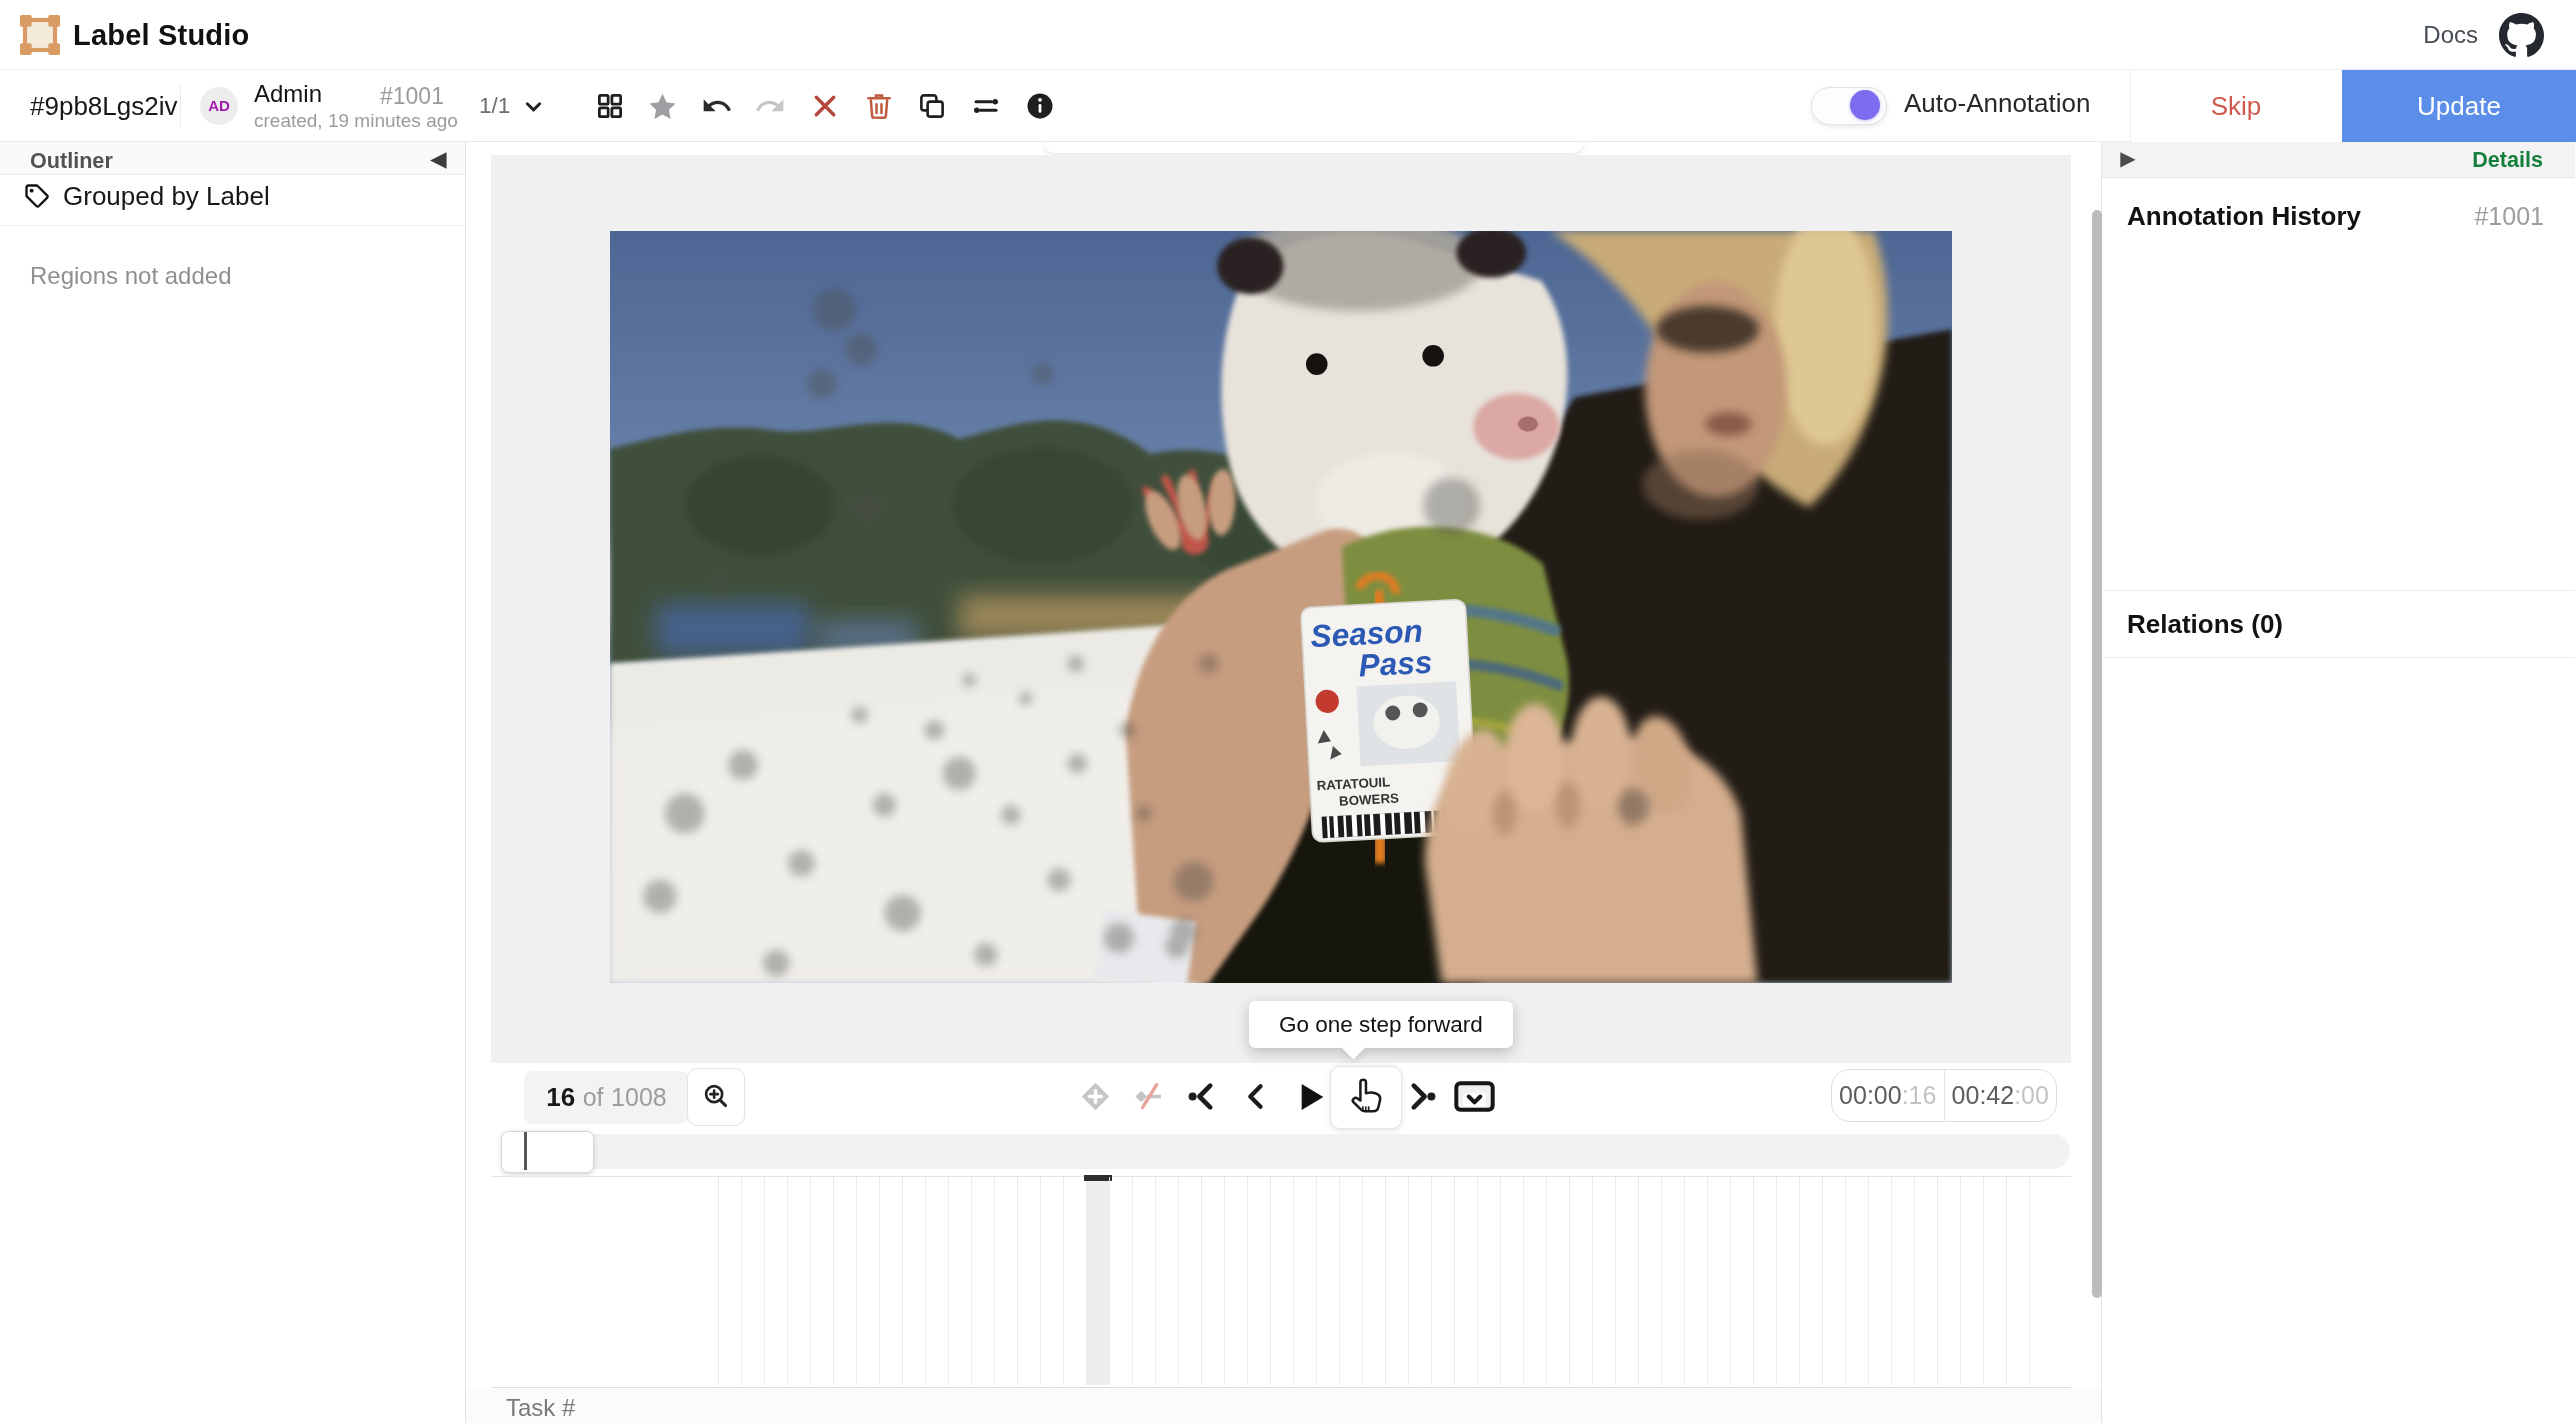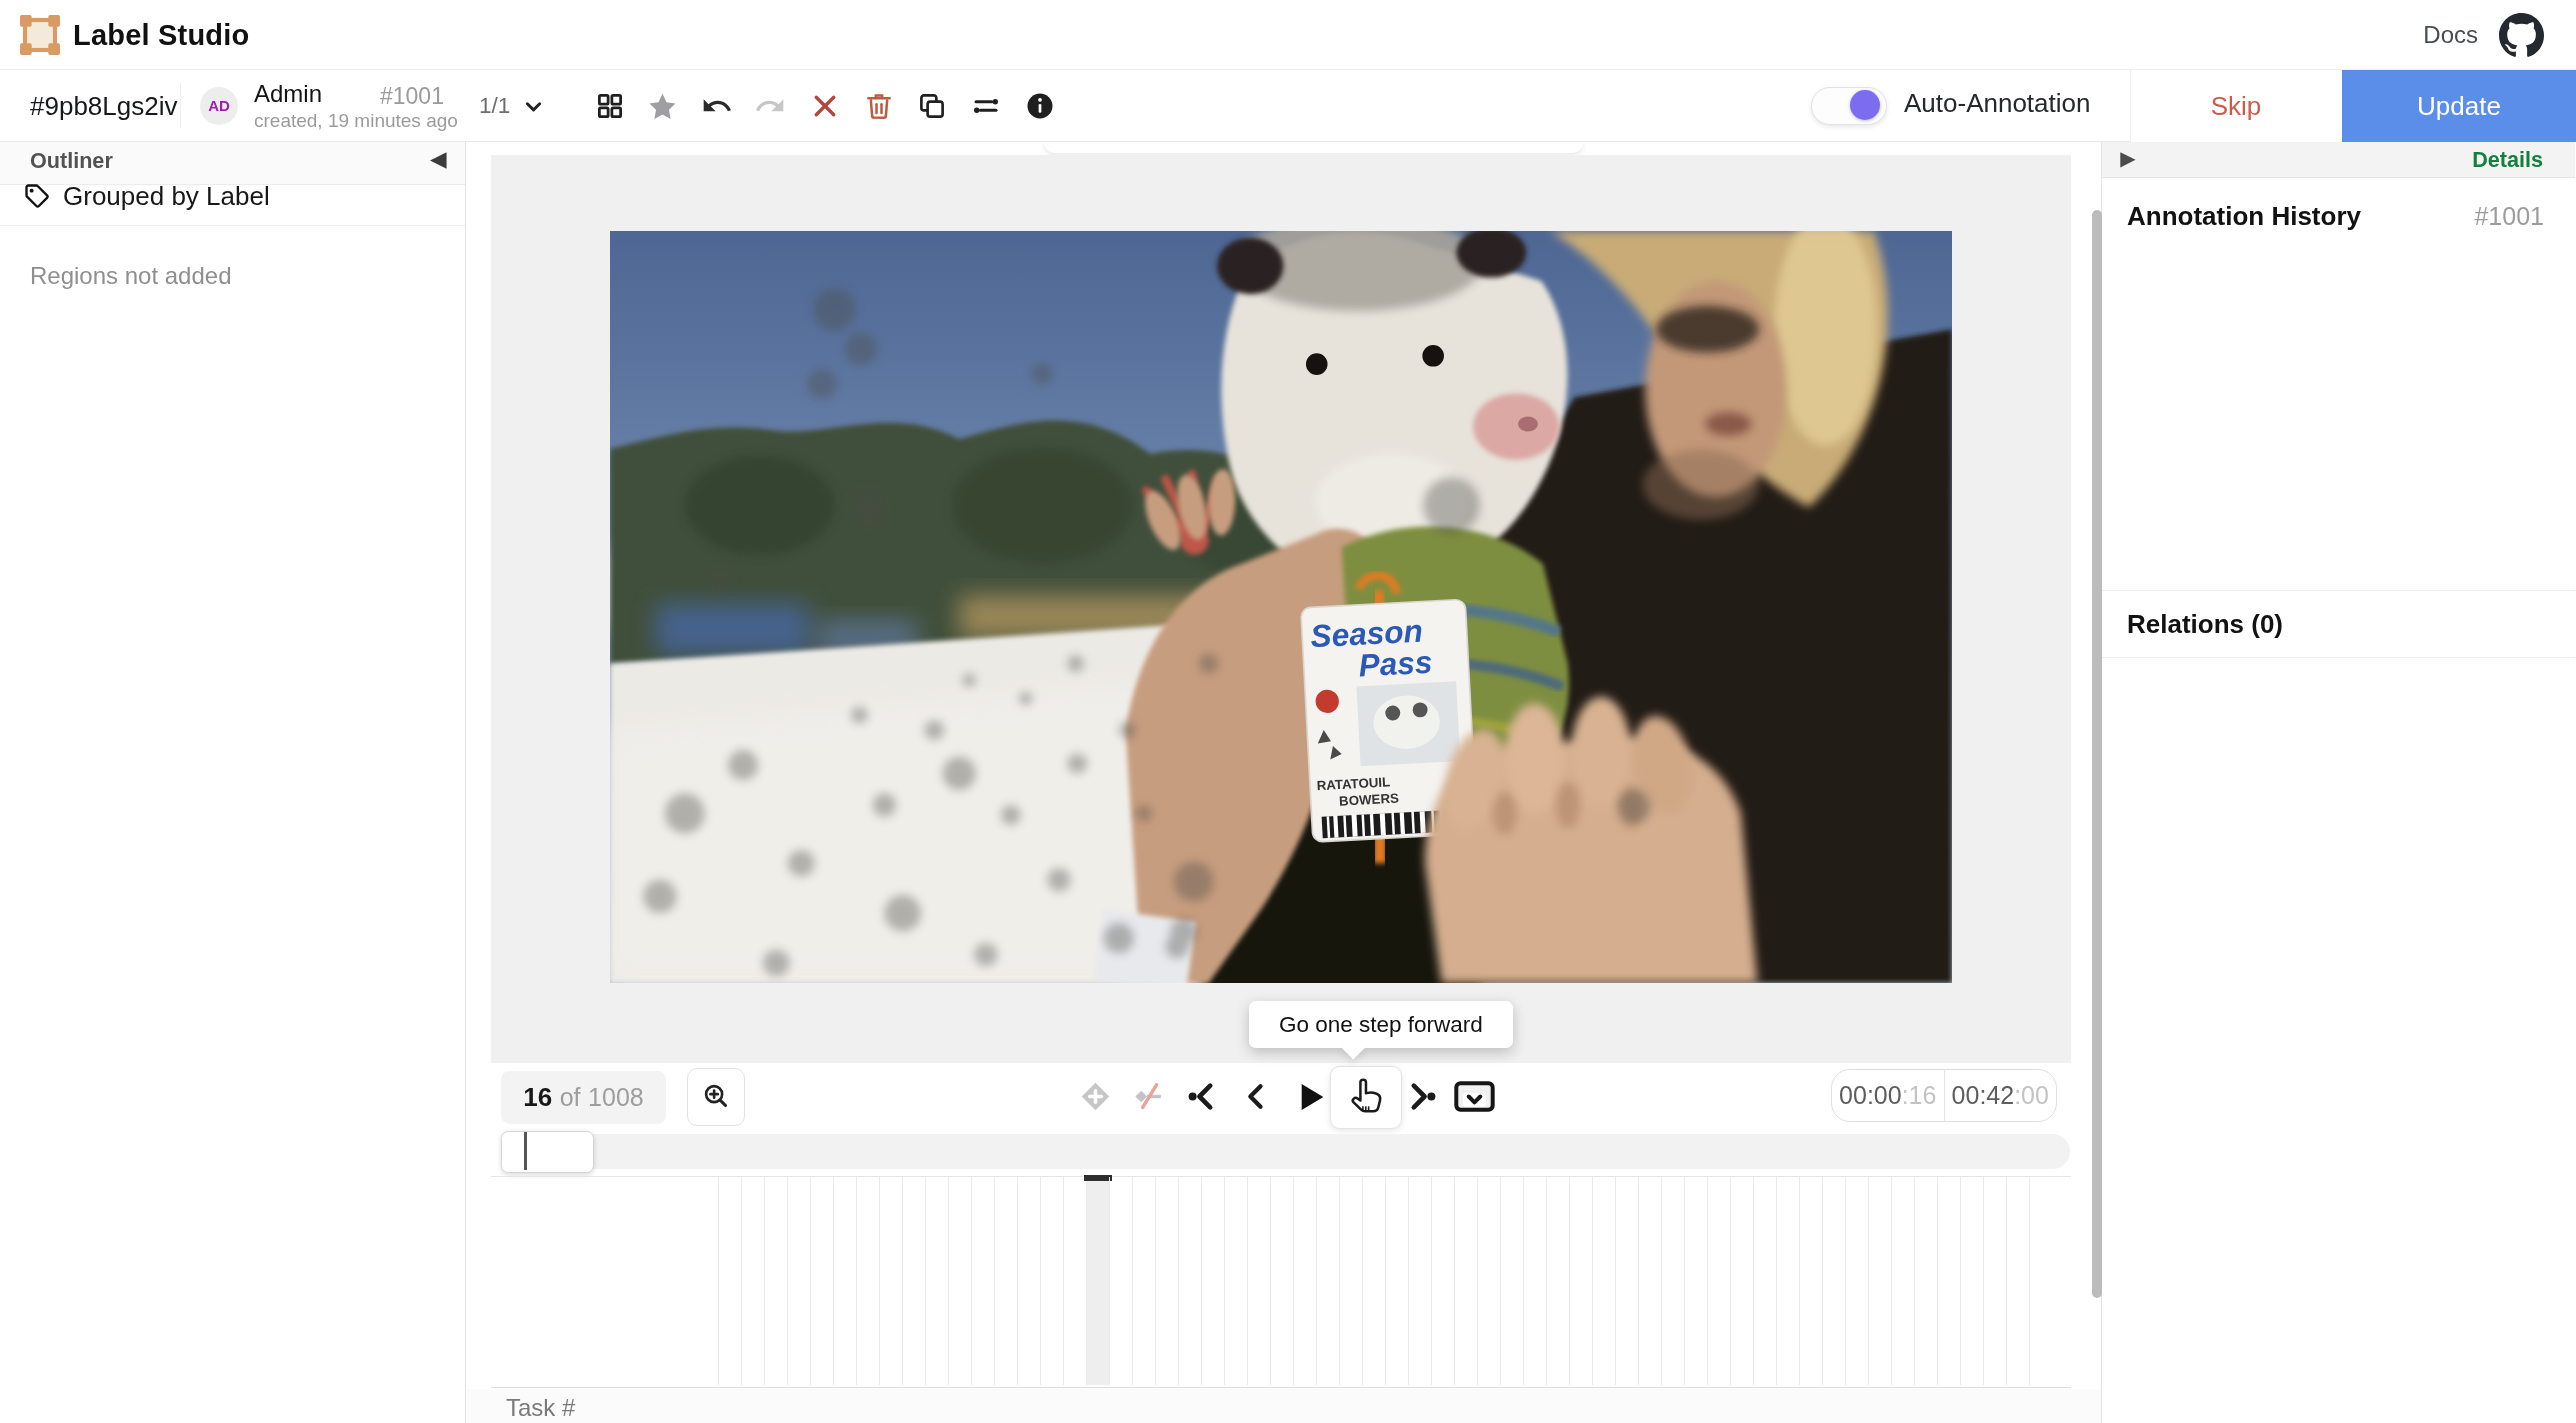--- a/index.html
+++ b/index.html
@@ -39,21 +39,21 @@
     background:#7c6cf0; box-shadow:0 0.8px 3.3px rgba(80,60,220,.35); }
   .aa-label { position:absolute; left:1904px; top:18.3px; font-size:26px; color:#26282b; }
   .skip-btn { position:absolute; left:2130px; top:0; width:211px; height:72px; border-left:1.7px solid #f0f0f0;
     text-align:center; line-height:72px; font-size:26px; font-weight:500; color:#cf5a4b; cursor:pointer; background:#fff; }
   .update-btn { position:absolute; left:2342px; top:0; width:234px; height:72px; background:#5a8ee8;
     text-align:center; line-height:72px; font-size:26px; font-weight:500; color:#fff; cursor:pointer; }
 
   
   .sidebar { position:absolute; left:0; top:141px; width:466px; height:1282px; background:#fff;
     border-right:1.7px solid #e4e4e4; z-index:10; }
-  .sb-header { position:absolute; left:0; top:0; width:465px; height:44px; background:#fafafa;
+  .sb-header { position:absolute; left:0; top:0; width:465px; height:34px; background:#fafafa;
     border-bottom:1.7px solid #ececec; }
   .sb-title { position:absolute; left:30px; top:6.7px; font-size:21.6px; font-weight:700; color:#525252; }
   .sb-collapse { position:absolute; right:18.3px; top:5px; font-size:21.6px; color:#3c3c3c; cursor:pointer; }
   .sb-group { position:absolute; left:0; top:28px; width:465px; height:57px; border-bottom:1.7px solid #efefef; cursor:pointer; }
   .sb-group svg { position:absolute; left:23px; top:13.3px; }
   .sb-group-label { position:absolute; left:63px; top:11.6px; font-size:26px; color:#181818; }
   .sb-empty { position:absolute; left:30px; top:121px; font-size:24px; color:#8f8f8f; }
 
   
   .rpanel { position:absolute; left:2101px; top:141px; width:475px; height:1282px; background:#fff;
@@ -69,21 +69,21 @@
   .rp-rel-label { position:absolute; left:25px; top:18.3px; font-size:26px; font-weight:700; color:#121212; }
 
   
   .stage { position:absolute; left:491px; top:155px; width:1580px; height:908px; background:#f1f0f0; }
   .top-pill { position:absolute; left:1044px; top:141px; width:539px; height:11.6px; background:#fff;
     border-radius:0 0 10px 10px; box-shadow:0 2.5px 5.8px rgba(0,0,0,.09); }
   .video { position:absolute; left:610px; top:231px; width:1342px; height:752px; cursor:pointer; }
   .video svg { display:block; width:100%; height:100%; }
 
   
-  .frame-box { position:absolute; left:501px; top:1071px; width:165px; height:53px; background:#f3f3f3;
+  .frame-box { position:absolute; left:524px; top:1071px; width:165px; height:53px; background:#f3f3f3;
     border-radius:8.3px; display:flex; align-items:center; justify-content:center; gap:7.5px; cursor:text; }
   .frame-box .cur { font-size:26px; font-weight:700; color:#191919; }
   .frame-box .dim { font-size:25px; color:#9d9d9d; }
   .zoom-btn { position:absolute; left:687px; top:1068px; width:58px; height:58px; background:#fff;
     border:1.7px solid #e2e2e2; border-radius:10px; display:flex; align-items:center; justify-content:center; cursor:pointer; }
   .pc { position:absolute; top:1078px; width:40px; height:40px; display:flex; align-items:center; justify-content:center; cursor:pointer; }
   .step-fwd-btn { position:absolute; left:1330px; top:1066px; width:72px; height:63px; background:#fff;
     border:1.7px solid #e4e4e4; border-radius:10px; box-shadow:0 1.7px 6.7px rgba(0,0,0,.10);
     display:flex; align-items:center; justify-content:center; cursor:pointer; }
   .tooltip { position:absolute; left:1249px; top:1001px; height:47px; padding:0 30px; background:#fff;

